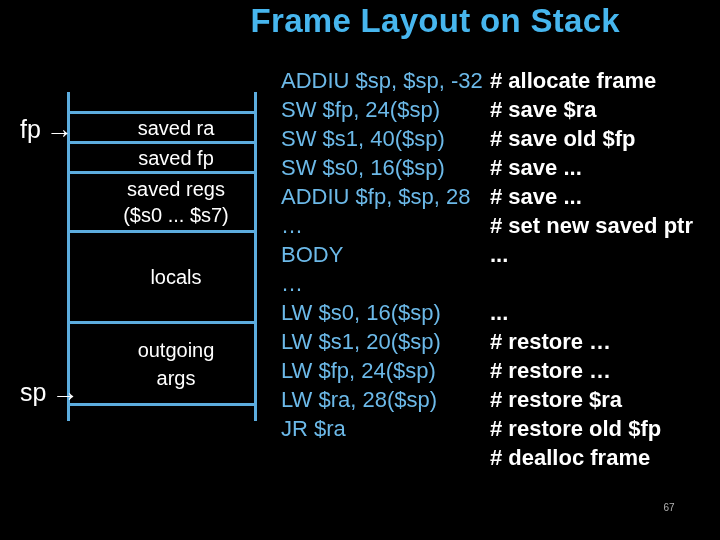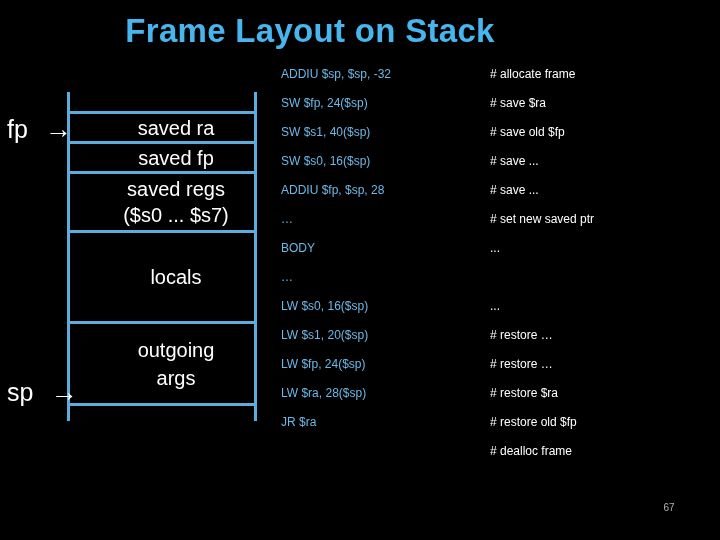--- a/index.html
+++ b/index.html
@@ -6,46 +6,46 @@
   html,body { background:#000; }
   body {
     width:720px; height:540px; overflow:hidden;
     font-family:"Liberation Sans","DejaVu Sans",sans-serif;
   }
   .slide {
     position:relative; width:720px; height:540px;
     background:var(--background,#000);
   }
   .title {
-    position:absolute; top:12px; left:0; width:620px;
-    text-align:center; font-size:33px; font-weight:700;
+    position:absolute; top:2px; left:0; width:620px;
+    text-align:right; font-size:33px; font-weight:700;
     color:var(--title,#47B6EE); letter-spacing:0.3px;
   }
   
   .rail { position:absolute; width:3px; top:92px; height:329px; background:var(--line,#5CACDE); }
   .rail.left  { left:67px; }
   .rail.right { left:254px; }
   .hline { position:absolute; left:67px; width:190px; height:3px; background:var(--line,#5CACDE); }
   .boxlabel {
     position:absolute; left:70px; width:184px;
     color:var(--label,#fff); font-size:20px; line-height:26px;
     display:flex; flex-direction:column; align-items:center; justify-content:center;
     text-align:center;
     padding-left:28px;
   }
   .pointer {
-    position:absolute; left:7px; color:var(--label,#fff);
-    font-size:25px; line-height:30px; display:flex; align-items:center; gap:17px;
+    position:absolute; left:20px; color:var(--label,#fff);
+    font-size:25px; line-height:30px; display:flex; align-items:center; gap:5px;
   }
   .pointer .arrow { font-size:27px; font-weight:700; }
   
-  .col { position:absolute; top:60px; font-size:12px; }
+  .col { position:absolute; top:66px; font-size:22px; }
   .col .line { height:29px; line-height:29px; white-space:pre; }
   .code-col    { left:281px; color:var(--code,#6CB9E8); }
-  .comment-col { left:490px; color:var(--comment,#fff); }
+  .comment-col { left:490px; color:var(--comment,#fff);font-weight:bold; }
   .pagenum {
     position:absolute; left:656px; top:502px; width:26px; text-align:center;
     font-size:10px; color:var(--pagenum,#B3B3B3);
   }
 </style>
 </head>
 <body style="--background: #000000; --title: #47B6EE; --code: #6CB9E8; --comment: #FFFFFF; --line: #5CACDE; --label: #FFFFFF; --pagenum: #B3B3B3;">
 
 <div class="slide">
 

